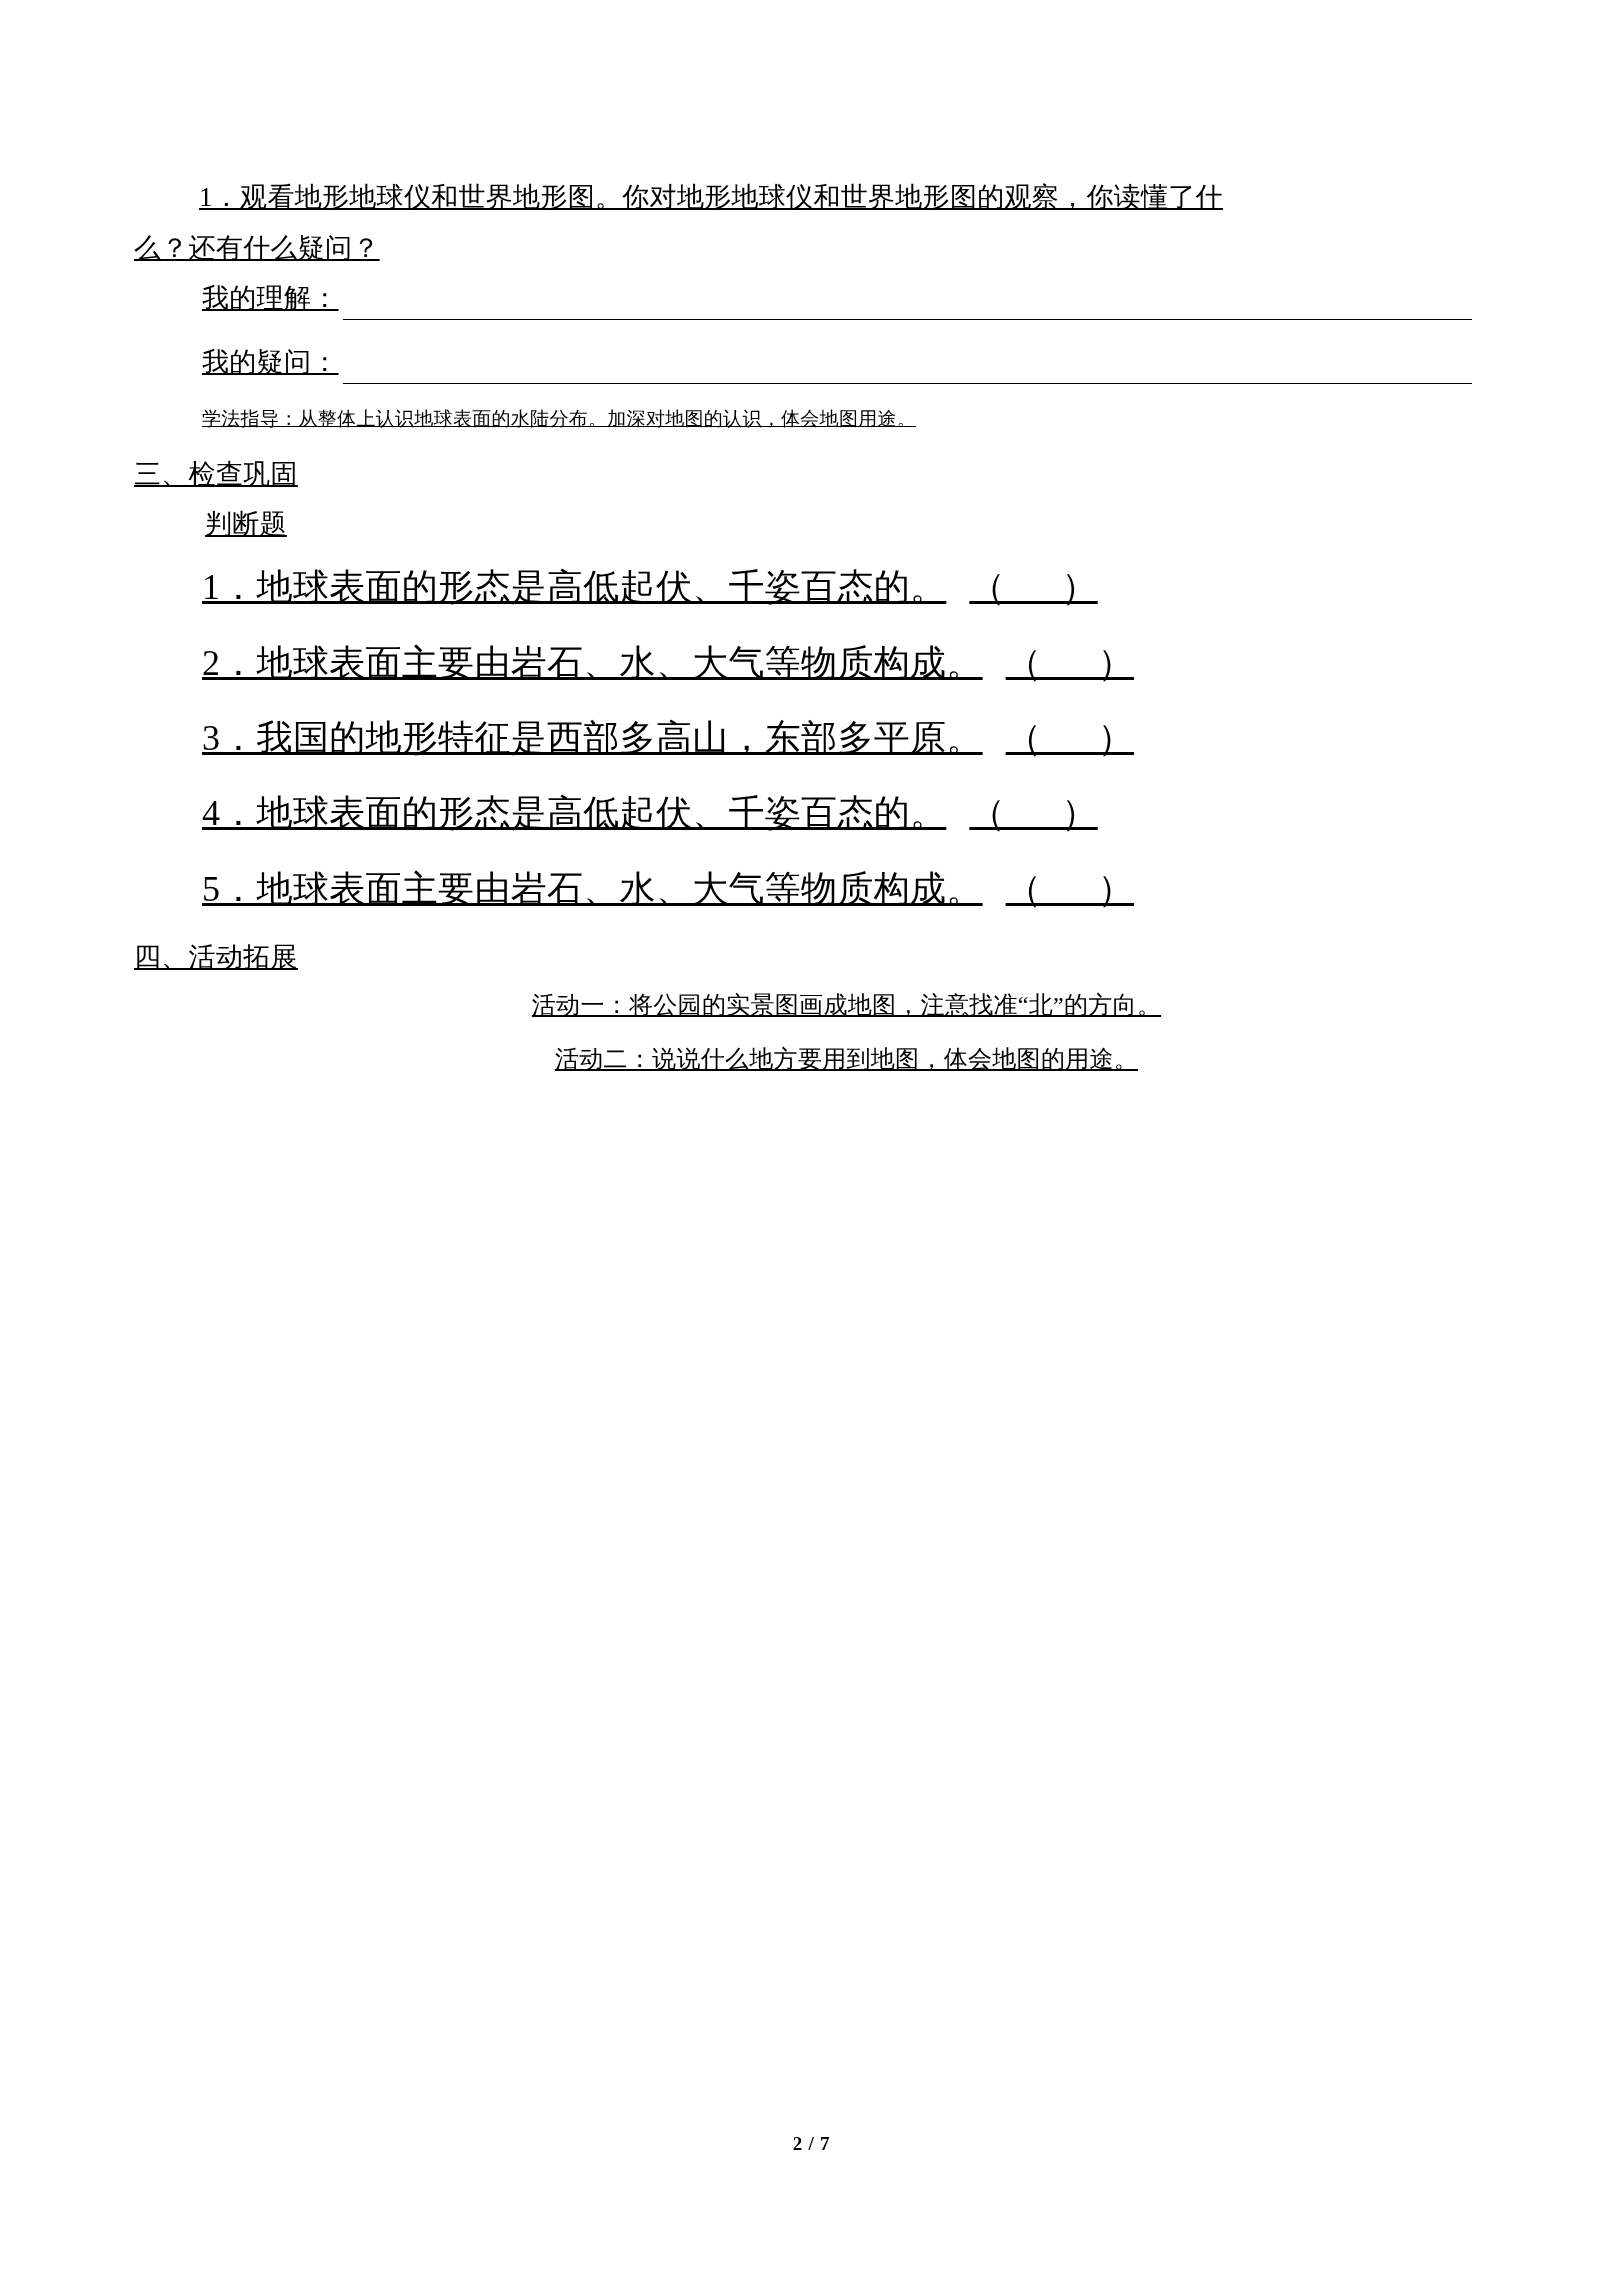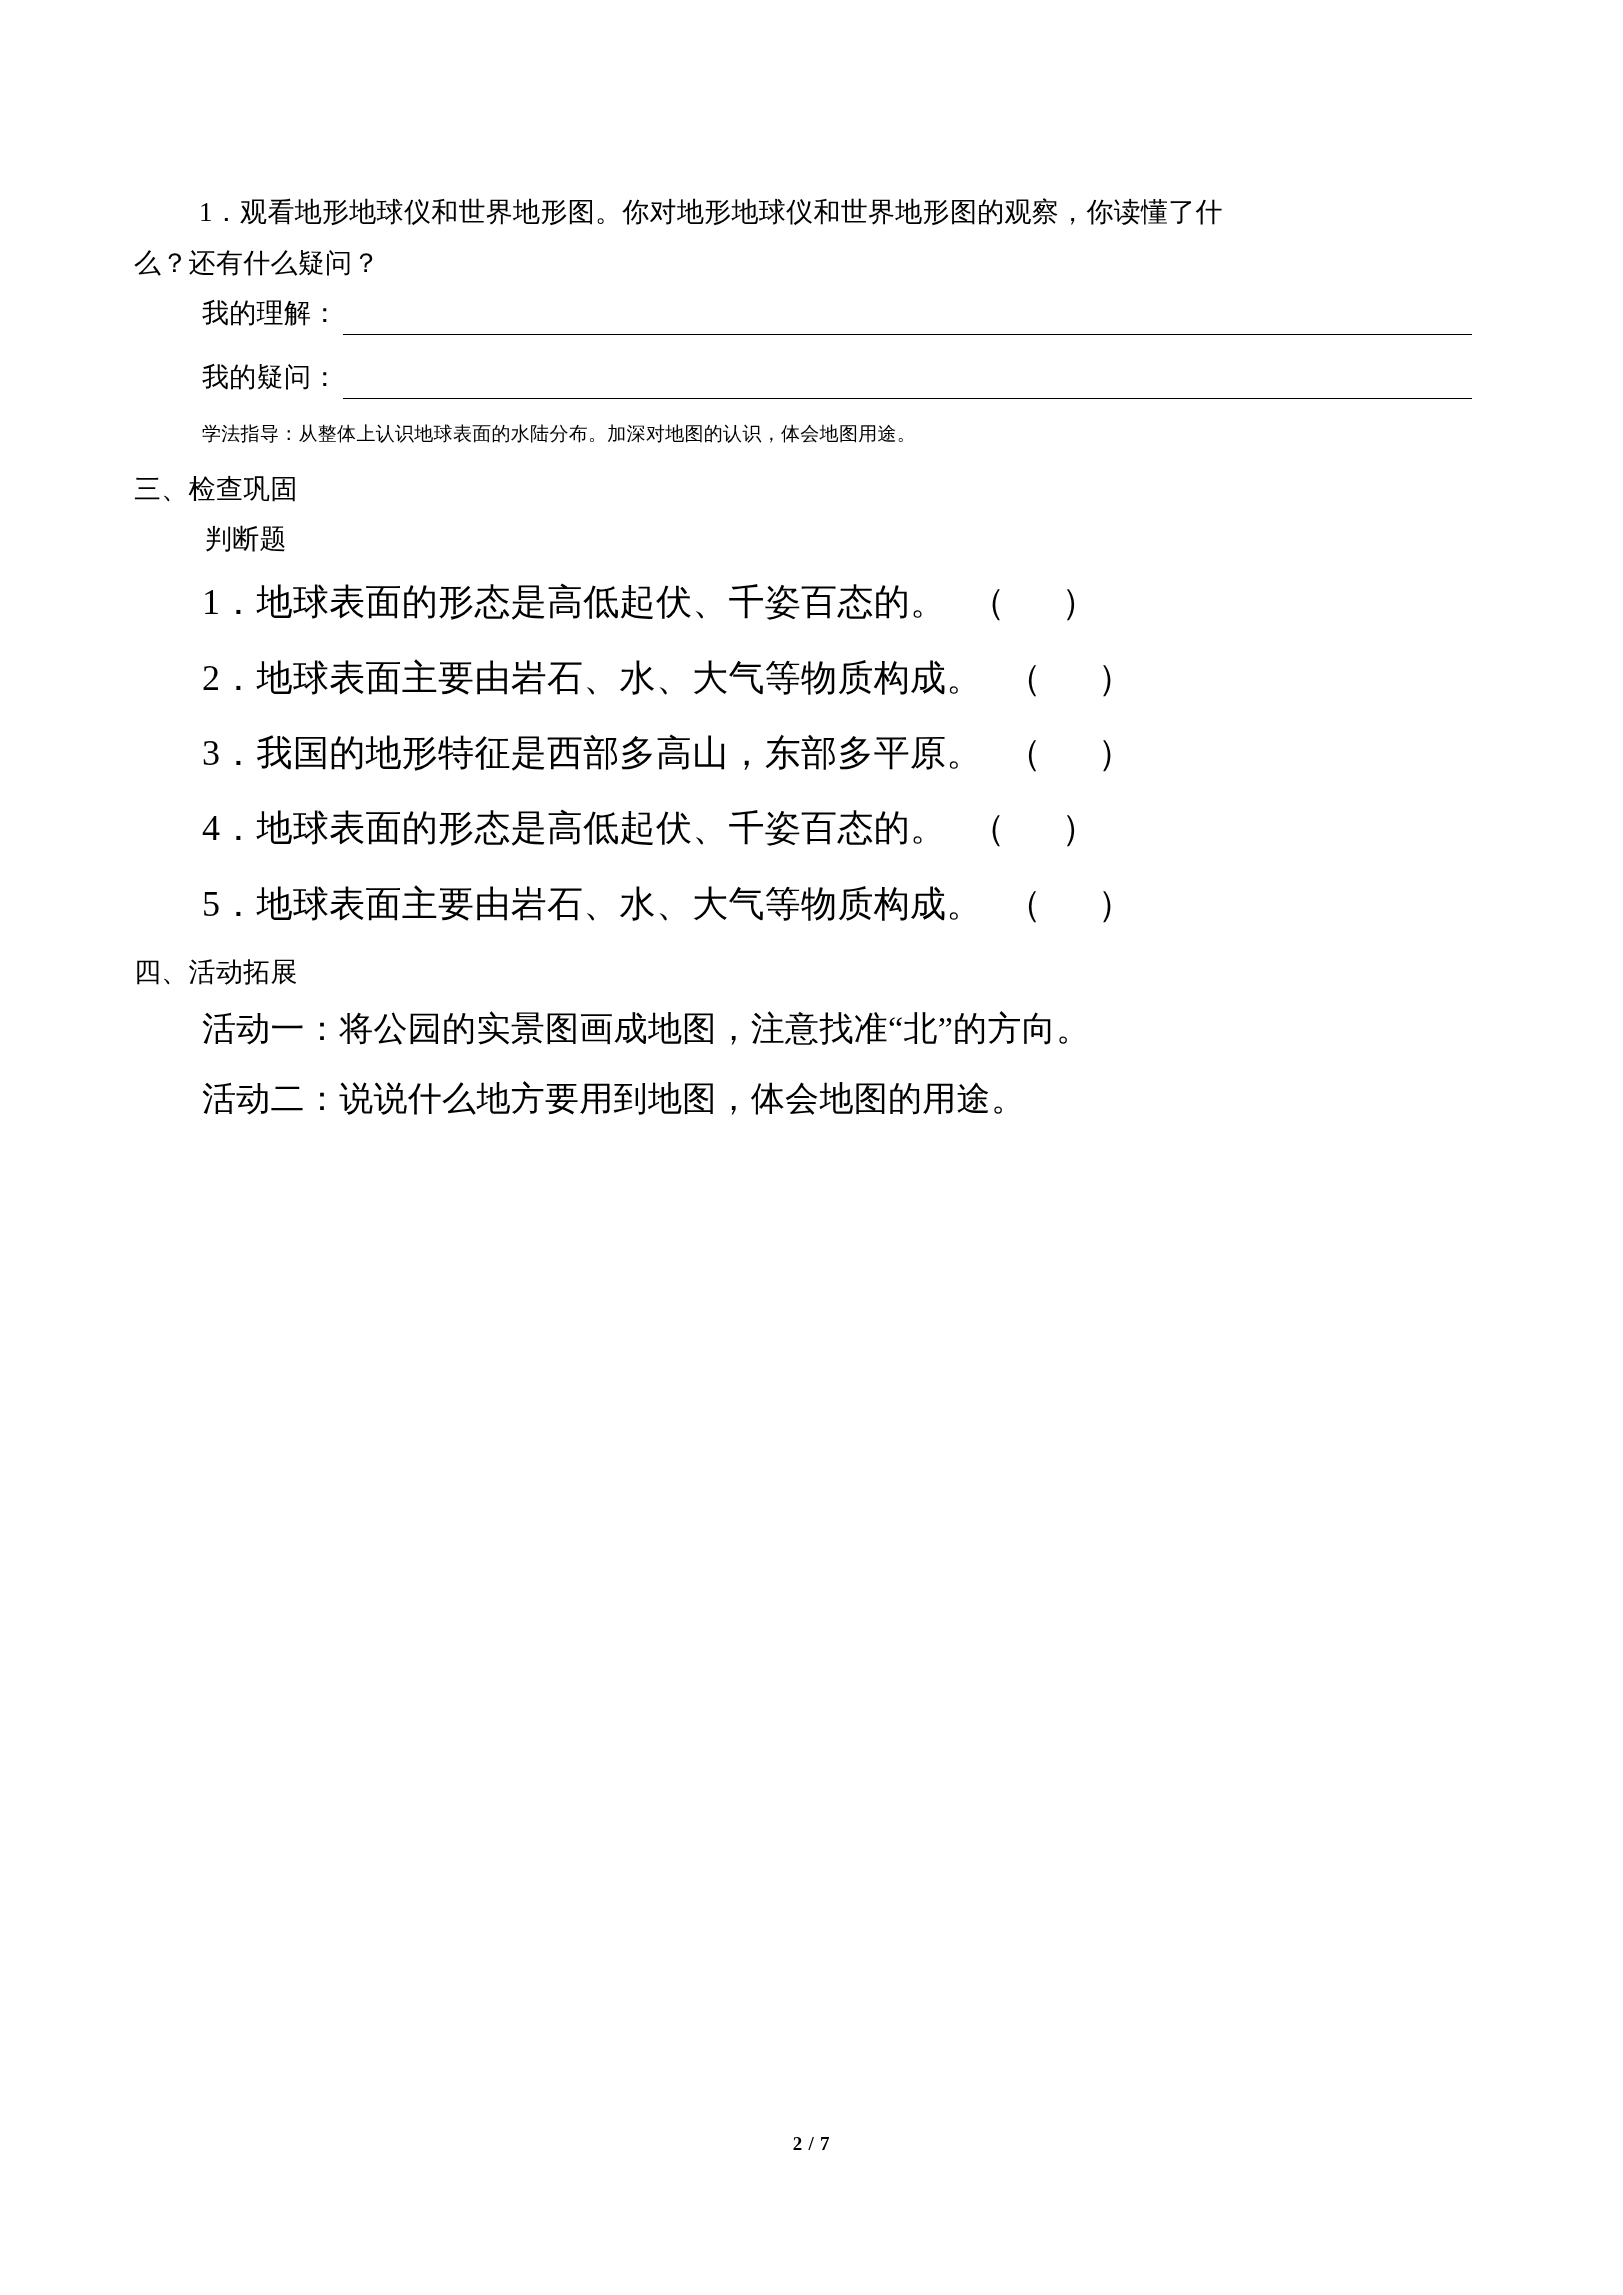--- a/index.html
+++ b/index.html
@@ -16,22 +16,23 @@
     width: 1623px;
     height: 2295px;
     background: #ffffff;
     box-sizing: border-box;
     overflow: hidden;
   }
   
   .doc {
     position: absolute;
     left: 134px;
-    top: 191px;
+    top: 176px;
     width: 1357px;
+    text-decoration: underline;
   }
   .para {
     font-size: 27px;
     line-height: 1.62;
     margin: 0 0 6.8px 0;
     text-align: justify;
     letter-spacing: 0.3px;
   }
   .indent-1 {
     padding-left: 65px;
@@ -88,25 +89,26 @@
     white-space: pre;
   }
   .sub-label {
     font-size: 27px;
     line-height: 1.62;
     padding-left: 71px;
     margin: 4.1px 0 12.3px 0;
     letter-spacing: 0.3px;
   }
   .activity-row {
-    font-size: 34px;
+    font-size: 24px;
     line-height: 1.62;
     padding-left: 68px;
     margin: 0 0 15px 0;
     letter-spacing: 0.3px;
+    text-align: center;
   }
   .footer {
     position: absolute;
     left: 0;
     right: 0;
     top: 2133px;
     text-align: center;
     font-size: 19px;
     font-weight: bold;
     font-family: "Liberation Serif", serif;

